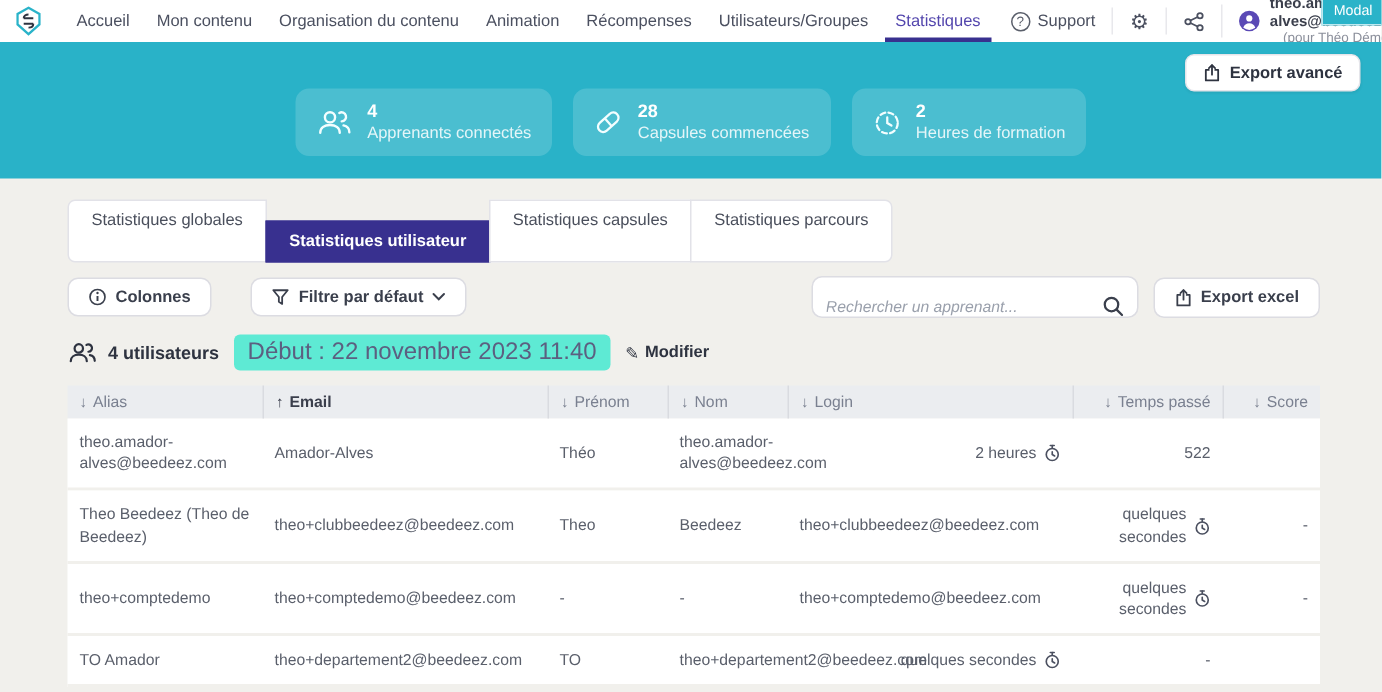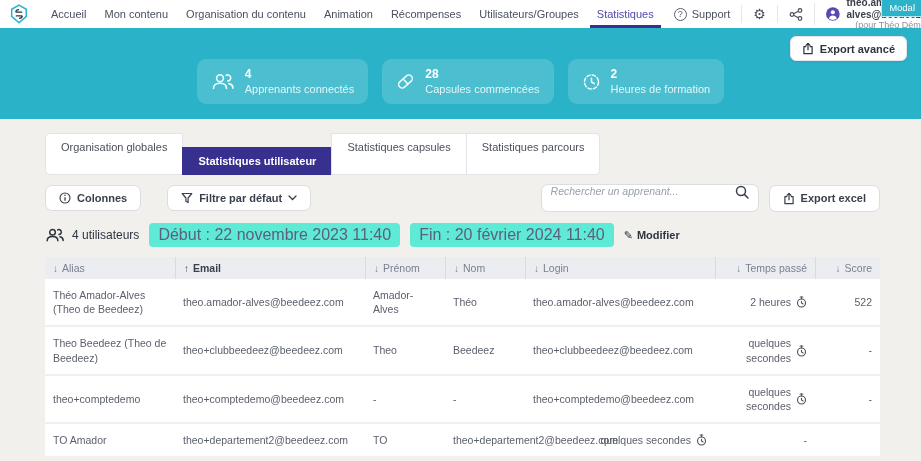--- a/index.html
+++ b/index.html
@@ -39,28 +39,28 @@
   .tabs { display:inline-flex; }
   .tab { background:#fff; border:1px solid #e2e2e8; padding:7px 15px; font-size:11px; color:#4a4f5c; cursor:pointer; margin-left:-1px; white-space:nowrap; }
   .tab:first-child { border-radius:5px 0 0 5px; margin-left:0; }
   .tab:last-child { border-radius:0 5px 5px 0; }
   .tab.active { background:#38308f; border-color:#38308f; color:#fff; font-weight:bold;margin-top:14px; }
 
   .toolbar { display:flex; align-items:center; margin-top:9px; gap:26px; }
   .btn { background:#fff; border:1px solid #dcdce2; border-radius:7px; padding:6px 13px; font-size:11px; color:#3a3f4c; display:flex; align-items:center; gap:6px; cursor:pointer; }
   .btn .bold { font-weight:bold; }
   .toolbar-right { margin-left:auto; display:flex; align-items:center; gap:10px; }
-  .search-box { background:#fff; border:1px solid #dcdce2; border-radius:7px; display:flex; align-items:flex-start; padding:0 9px; height:28px; width:218px; }
+  .search-box { background:#fff; border:1px solid #dcdce2; border-radius:7px; display:flex; align-items:flex-end; padding:0 9px; height:28px; width:218px; }
   .search-box input { border:none; outline:none; flex:1; font-size:10.5px; font-style:italic; color:#5a5f6b; font-family:"Liberation Sans","DejaVu Sans",sans-serif; background:transparent; }
   .search-box input::placeholder { color:#9aa0ac; }
   .search-icon { color:#3a3f4c; display:flex; cursor:pointer; }
   .btn.excel { font-weight:bold; }
 
   .summary { display:flex; align-items:center; margin-top:11px; gap:10px; }
-  .users-count { display:flex; align-items:center; gap:7px; font-size:12px; font-weight:normal; color:#2e3340; }
+  .users-count { display:flex; align-items:center; gap:7px; font-size:12px; font-weight:bold; color:#2e3340; }
   .users-count .icon { color:#2e3340; display:flex; }
   .date-badge { background:#5eead4; border-radius:4px; padding:3px 9px; font-size:16px; color:#5c5f80; cursor:pointer; }
   .edit-link { display:flex; align-items:center; gap:4px; font-size:11px; font-weight:bold; color:#2e3340; cursor:pointer; }
   .pencil { font-size:11px; }
 
   
   .table { margin-top:10px; width:835px; }
   .t-row { display:grid; grid-template-columns:130px 190px 80px 80px 190px 100px 65px; }
   .t-head { background:#ebedf0; }
   .th { font-size:10.5px; color:#7a8090; padding:5px 8px; display:flex; align-items:center; gap:4px; border-left:1px solid #d9dbe0; cursor:pointer; white-space:nowrap; }
@@ -173,21 +173,21 @@
         <path d="M7 1.2v7.3"></path>
         <path d="M4.6 3.4 7 1l2.4 2.4"></path>
       </svg>
     <span>Export avancé</span>
   </button>
 </div>
 
 <div class="content">
 
   <div class="tabs">
-    <span class="tab">Organisation globales</span>
+    <span class="tab">Statistiques globales</span>
     <span class="tab active">Statistiques utilisateur</span>
     <span class="tab">Statistiques capsules</span>
     <span class="tab">Statistiques parcours</span>
   </div>
 
   <div class="toolbar">
     <button class="btn">
       <svg width="12" height="12" viewBox="0 0 12 12" fill="none" stroke="currentColor">
           <circle cx="6" cy="6" r="5" stroke-width="1.1"></circle>
           <line x1="6" y1="5.3" x2="6" y2="8.7" stroke-width="1.3"></line>
@@ -231,21 +231,20 @@
         <svg width="20" height="14" viewBox="0 0 24 17" fill="none" stroke="currentColor" stroke-width="1.8" stroke-linecap="round">
             <circle cx="9" cy="5.2" r="3.4"></circle>
             <path d="M2.5 15.5c0-3.4 2.9-5.2 6.5-5.2s6.5 1.8 6.5 5.2"></path>
             <path d="M15.2 2.3a3 3 0 1 1 1.6 5.6"></path>
             <path d="M18 10.6c2.5.5 3.9 2.1 3.9 4.6"></path>
           </svg>
       </span>
       <span>4 utilisateurs</span>
     </span>
     <span class="date-badge">Début : 22 novembre 2023 11:40</span>
-    <span class="date-badge">Fin : 20 février 2024 11:40</span>
     <span class="edit-link">
       <span class="pencil">✎</span>
       <span>Modifier</span>
     </span>
   </div>
 
   
   <div class="table">
     <div class="t-row t-head">
       <span class="th">
@@ -273,21 +272,20 @@
           <span>Temps passé</span>
         </span>
       <span class="th num">
           <span class="arrow">↓</span>
           <span>Score</span>
         </span>
     </div>
     <div class="t-body">
 
       <div class="t-row">
-        <span class="td">Théo Amador-Alves (Theo de Beedeez)</span>
         <span class="td">theo.amador-alves@beedeez.com</span>
         <span class="td">Amador-Alves</span>
         <span class="td">Théo</span>
         <span class="td">theo.amador-alves@beedeez.com</span>
         <span class="td num">
             <span>2 heures</span>
             <span class="watch">
               <svg width="11" height="12" viewBox="0 0 11 12" fill="none" stroke="currentColor" stroke-width="1.1" stroke-linecap="round">
                 <circle cx="5.5" cy="7" r="4"></circle>
                 <path d="M5.5 5.2V7l1.6 1"></path>

